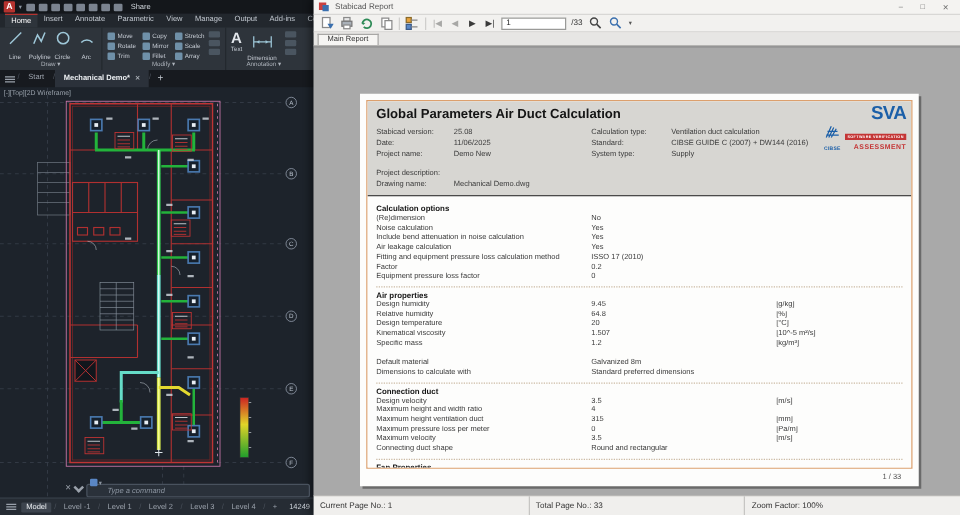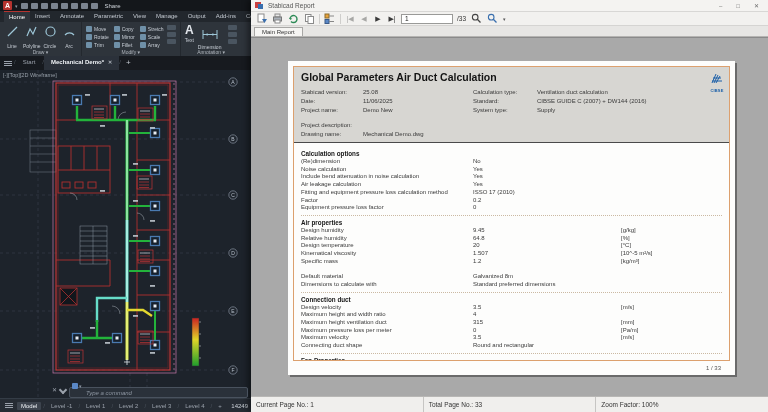--- a/index.html
+++ b/index.html
@@ -71,21 +71,21 @@
   .tb-sep { width:1px; height:10px; background:#cfcecc; }
   .navg { font-size:7px; color:#3a3a3a; width:10px; text-align:center; }
   .navg.dis { color:#a8a8a6; }
   .page-input { width:52px; height:10px; border:1px solid #9a9a98; background:#fff; font-size:6.5px; padding-left:3px; font-family:"Liberation Sans",sans-serif; color:#222; }
   .page-total { font-size:6.5px; color:#333; }
   .zoom-caret { font-size:5px; color:#555; margin-left:1px; }
   .rep-tabrow { height:11px; background:#e7e6e4; border-bottom:1px solid #b5b4b2; display:flex; align-items:flex-end; padding-left:3px; }
   .rep-tab { font-size:6px; color:#333; background:#f6f5f3; border:1px solid #a8a7a5; border-bottom:none; padding:1px 7px; }
 
   .viewer { flex:1; background:#a9a9a9; position:relative; overflow:hidden; border-top:1px solid #8a8a8a; }
-  .page { position:absolute; left:37px; top:23px; width:447px; height:314px; background:#fdfdfc; box-shadow:2px 2px 0 rgba(55,55,55,.55); padding:5px 5px 14px 5px; }
+  .page { position:absolute; left:37px; top:37px; width:447px; height:314px; background:#fdfdfc; box-shadow:2px 2px 0 rgba(55,55,55,.55); padding:5px 5px 14px 5px; }
   .frame { border:1px solid #dca06e; height:100%; overflow:hidden; }
   .rep-header { position:relative; background:#d7d6d2; border-bottom:1px solid #4a4a4a; padding:4px 7px 3px; }
   .rep-h1 { font-size:10.5px; font-weight:bold; color:#141414; margin-bottom:5px; }
   .hdr-cols { display:flex; }
   .hdr-col { font-size:6px; color:#3a3a3a; }
   .hdr-col.left { width:172px; }
   .hdr-col.right { flex:1; }
   .hrow { display:flex; line-height:9px; min-height:9px; }
   .hrow .hl { width:62px; flex:none; }
   .hrow .hv { flex:1; }
@@ -647,20 +647,25 @@
                 </div>
             </div>
             <div class="sva-logo">
               <div class="sva-row">
                 <div class="cibse-mark">
                   <svg width="14" height="12" viewBox="0 0 14 12">
                     <path d="M2,11 L6,2 M4,11 L8,3 M6,11 L10,4 M3,6 L11,6 M2,9 L12,9" stroke="#1b5fa8" stroke-width="1" fill="none"></path>
                   </svg>
                   <div class="cibse-word">CIBSE</div>
                 </div>
+                <div>
+                  <div class="sva-word">SVA</div>
+                  <div class="sva-banner">SOFTWARE VERIFICATION</div>
+                  <div class="sva-assessment">ASSESSMENT</div>
+                </div>
               </div>
             </div>
           </div>
           <div class="rep-body" id="rep-body">
               <div class="sec">
                 <div class="sec-h">Calculation options</div>
                 <div class="srow">
                   <span>(Re)dimension</span>
                   <span>No</span>
                   <span></span>

